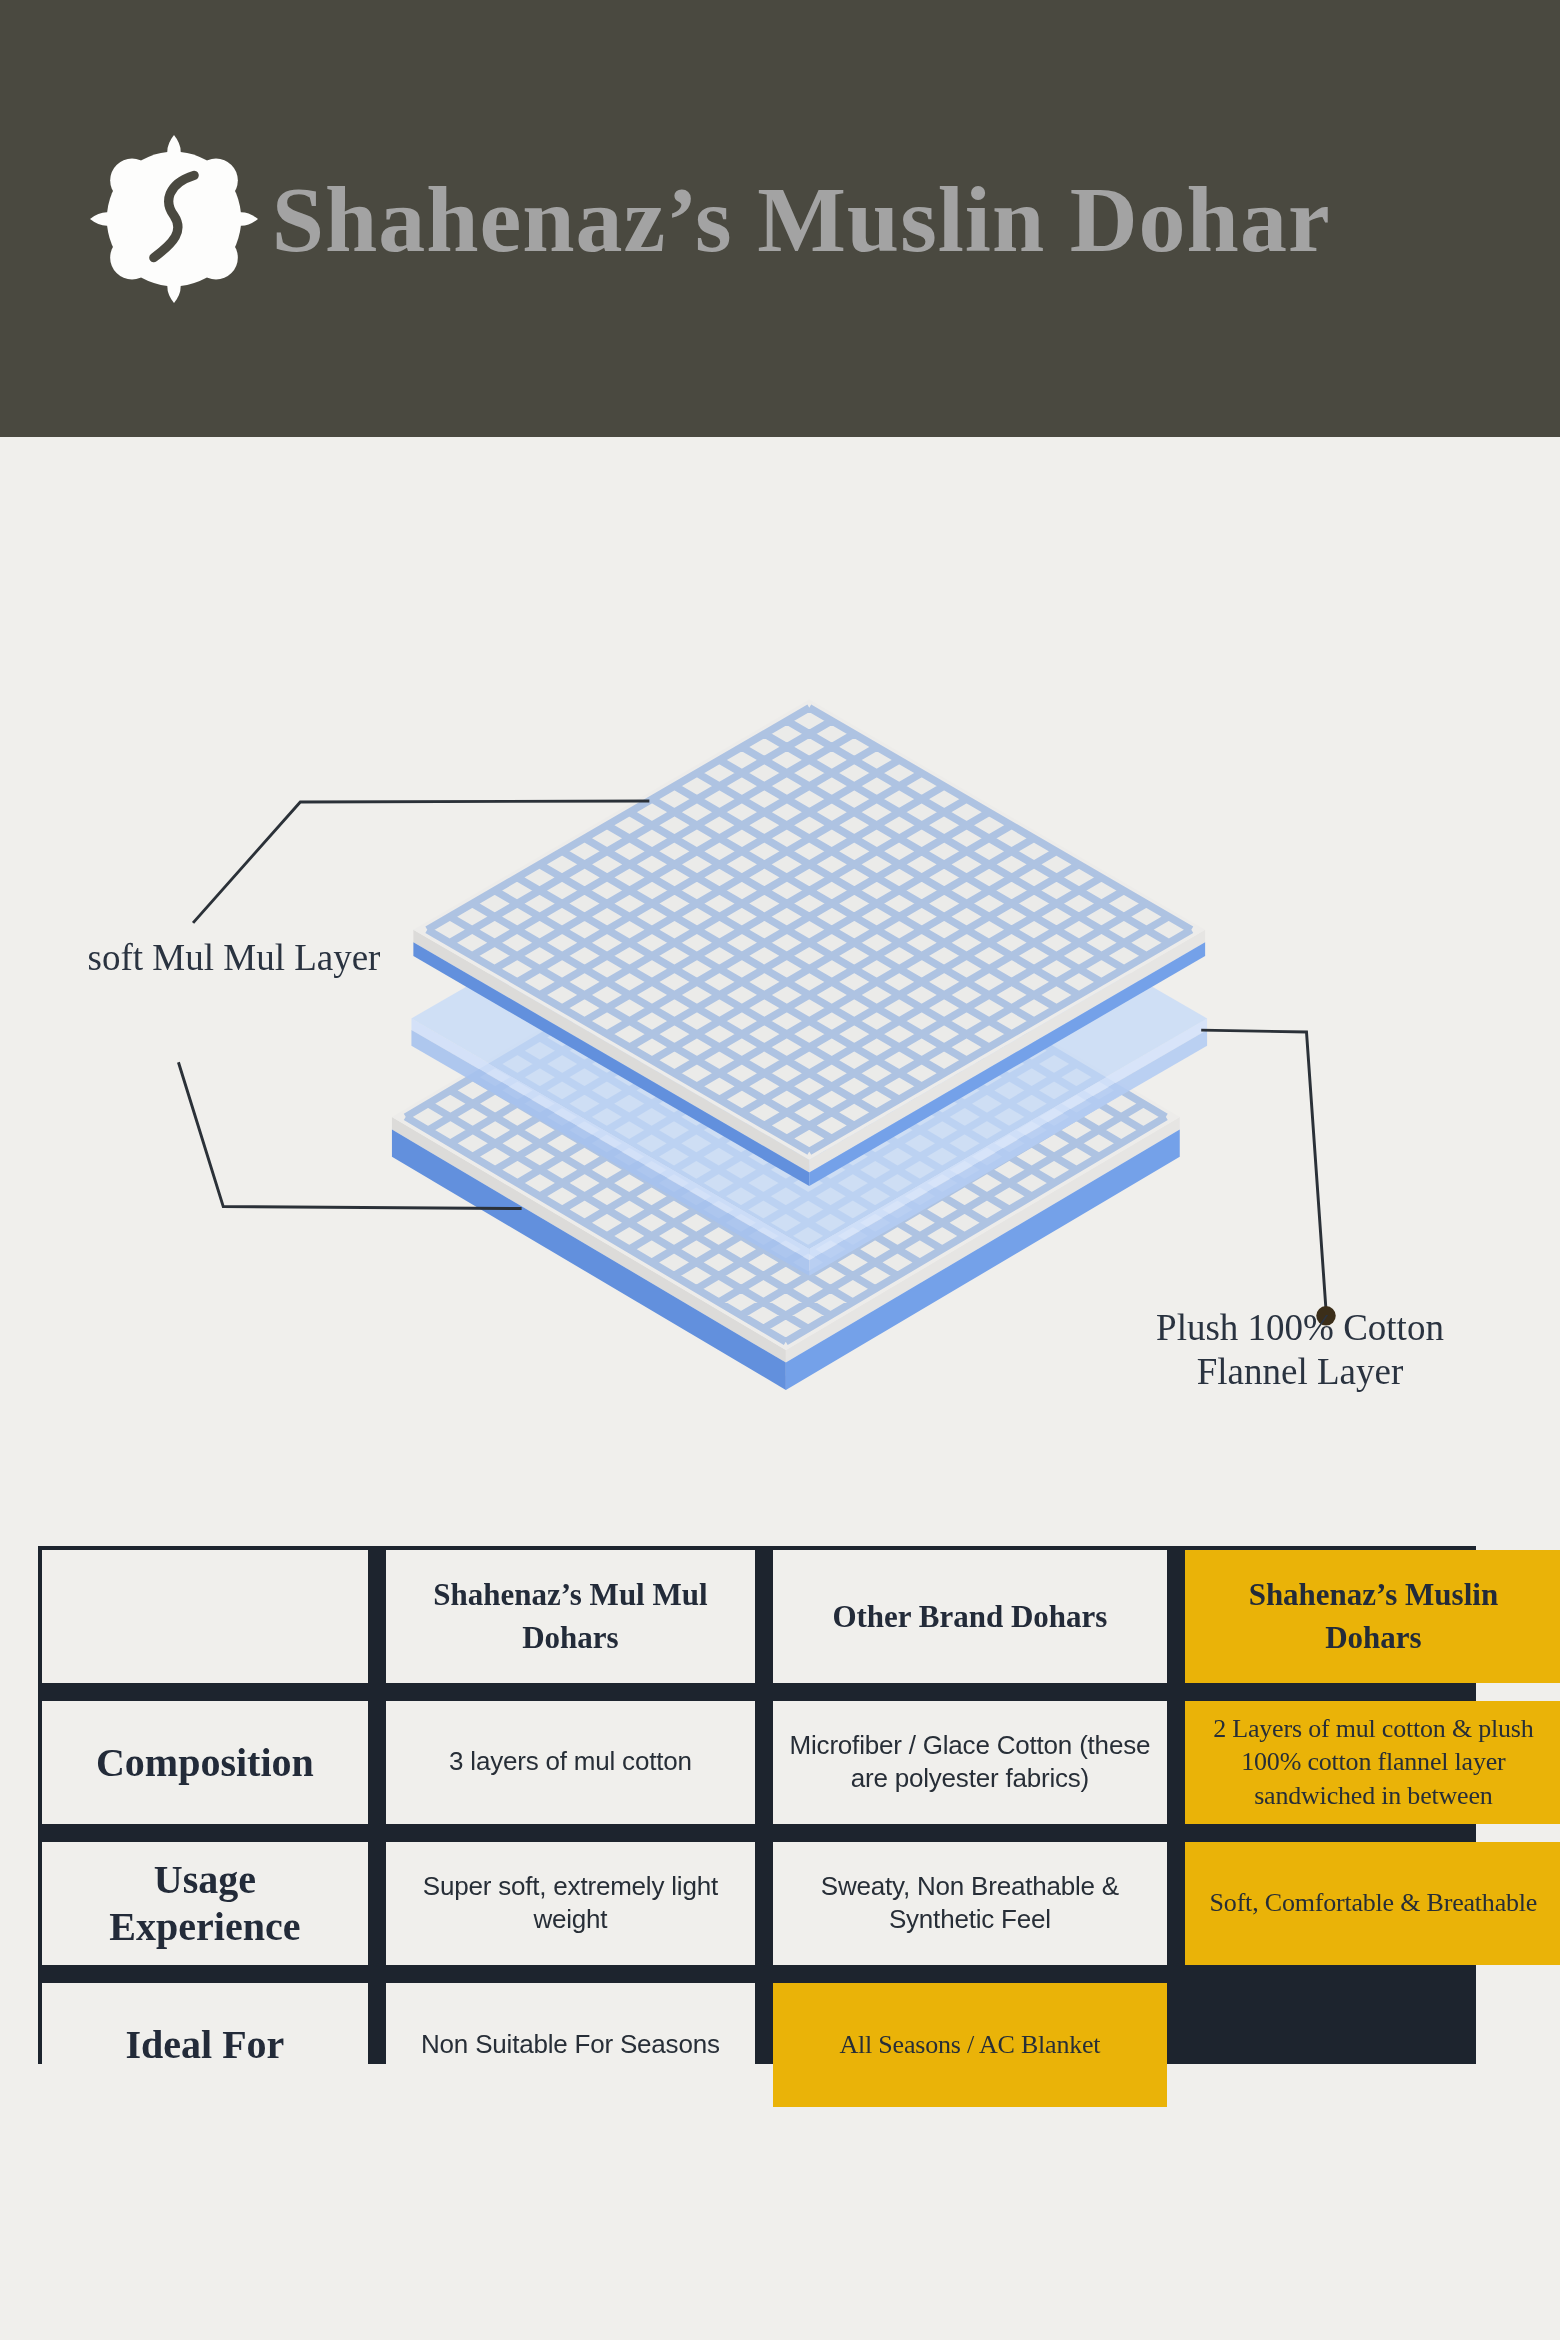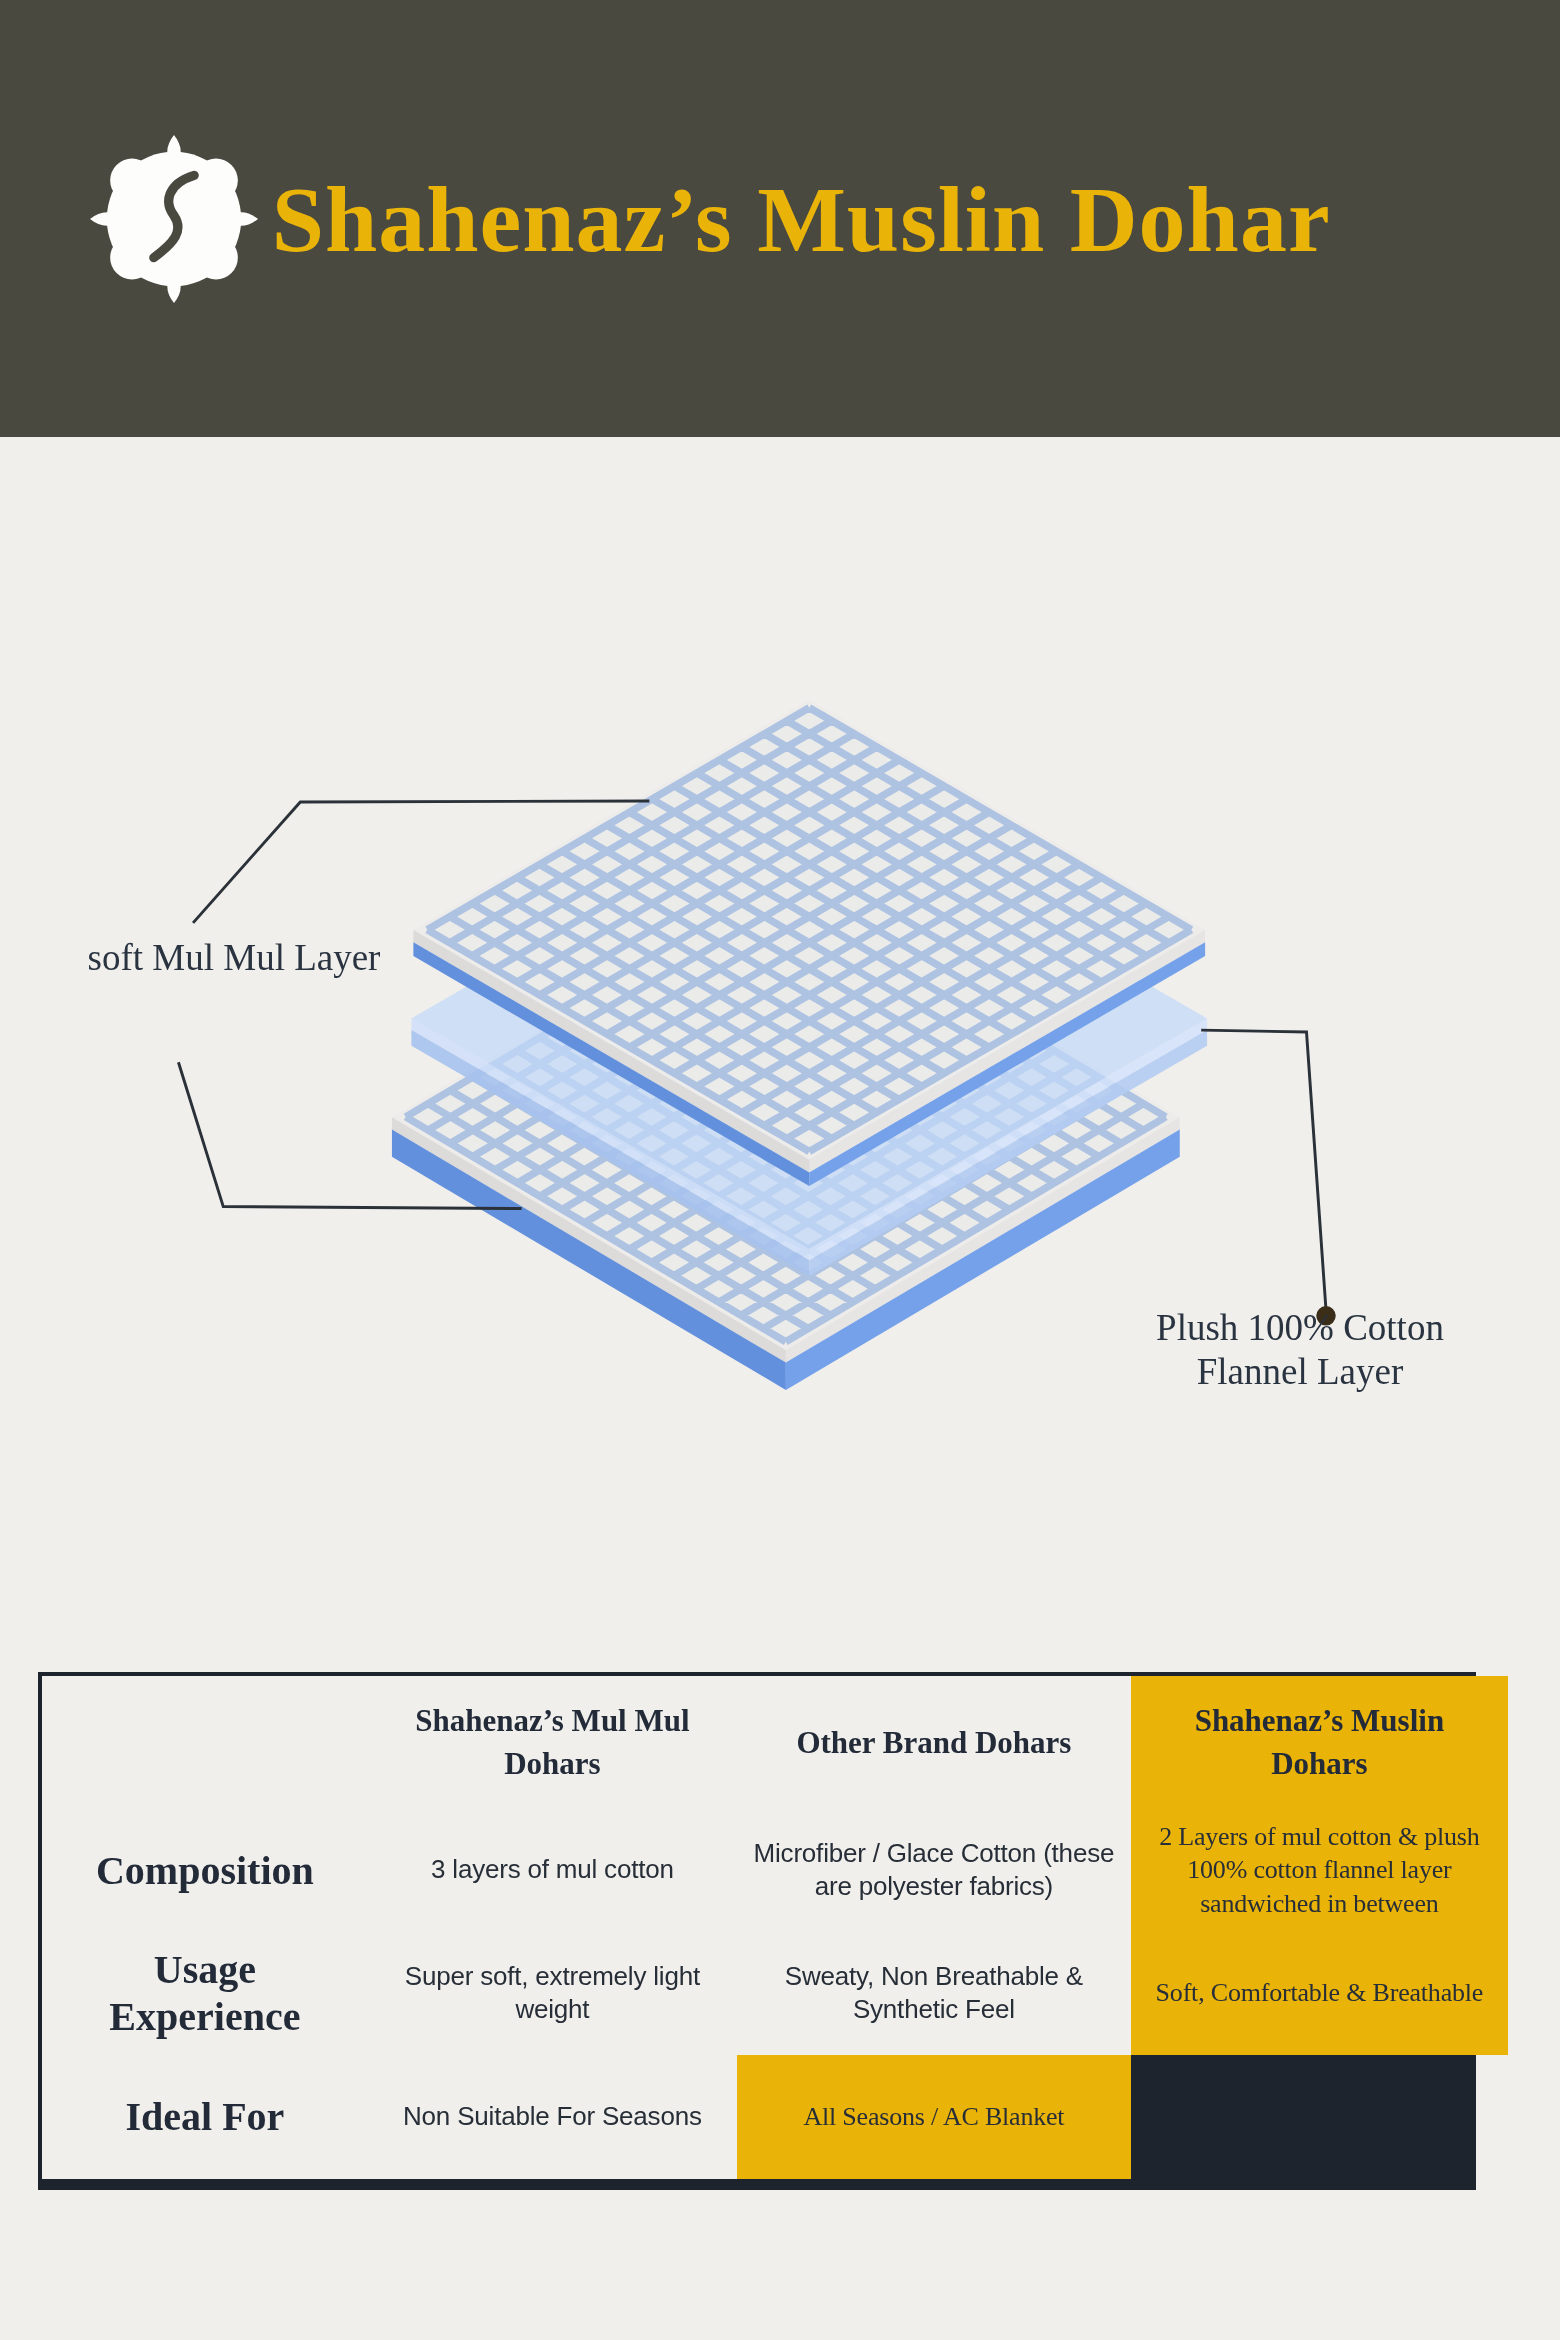--- a/index.html
+++ b/index.html
@@ -3,36 +3,36 @@
 <meta charset="utf-8">
 <style>
   html,body{margin:0;padding:0;}
   body{width:1560px;height:2341px;position:relative;background:#f0efec;
        font-family:"Liberation Serif",serif;overflow:hidden;}
 
   
   .header{position:absolute;left:0;top:0;width:1560px;height:437px;background:#4a4940;
           display:flex;align-items:center;padding-left:90px;box-sizing:border-box;}
   .logo{width:168px;height:168px;flex:0 0 auto;}
-  .brand-title{color:#eab308;font-size:94px;font-weight:bold;letter-spacing:1px;
+  .brand-title{color:#a3a3a3;font-size:94px;font-weight:bold;letter-spacing:1px;
                margin-left:13.7px;white-space:nowrap;}
 
   
   .diagram-svg{position:absolute;left:0;top:0;width:1560px;height:2341px;}
   .diagram-label{position:absolute;text-align:center;color:#2a3340;font-size:37px;
                  line-height:1.18;font-family:"Liberation Serif",serif;}
   .label-left{left:29px;top:936px;width:410px;}
   .label-right{left:1100px;top:1306px;width:400px;}
 
   
-  .cmp-table{position:absolute;left:38px;top:1672px;width:1438px;height:518px;
+  .cmp-table{position:absolute;left:38px;top:1546px;width:1438px;height:518px;
              background:#1d242e;display:grid;box-sizing:border-box;
              grid-template-columns:326px 369px 394px 377px;
              grid-template-rows:133px 123px 123px 124px;
-             gap:0;padding:3.9px;}
+             gap:18px;padding:3.9px;}
   .cell{background:#f0efec;display:flex;align-items:center;justify-content:center;
         text-align:center;padding:3.9px 13.7px;box-sizing:border-box;}
   .cell.gold{background:#eab308;font-family:Liberation Serif, serif;}
   .th{font-family:"Liberation Serif",serif;font-weight:bold;font-size:31px;
       color:#232b39;line-height:1.4;}
   .rowlabel{font-family:"Liberation Serif",serif;font-weight:bold;font-size:40px;color:#232b39;}
   .td{font-family:"Liberation Sans",sans-serif;font-size:26px;color:#272e37;
       line-height:1.3;letter-spacing:-0.2px;}
 </style>
 </head>

